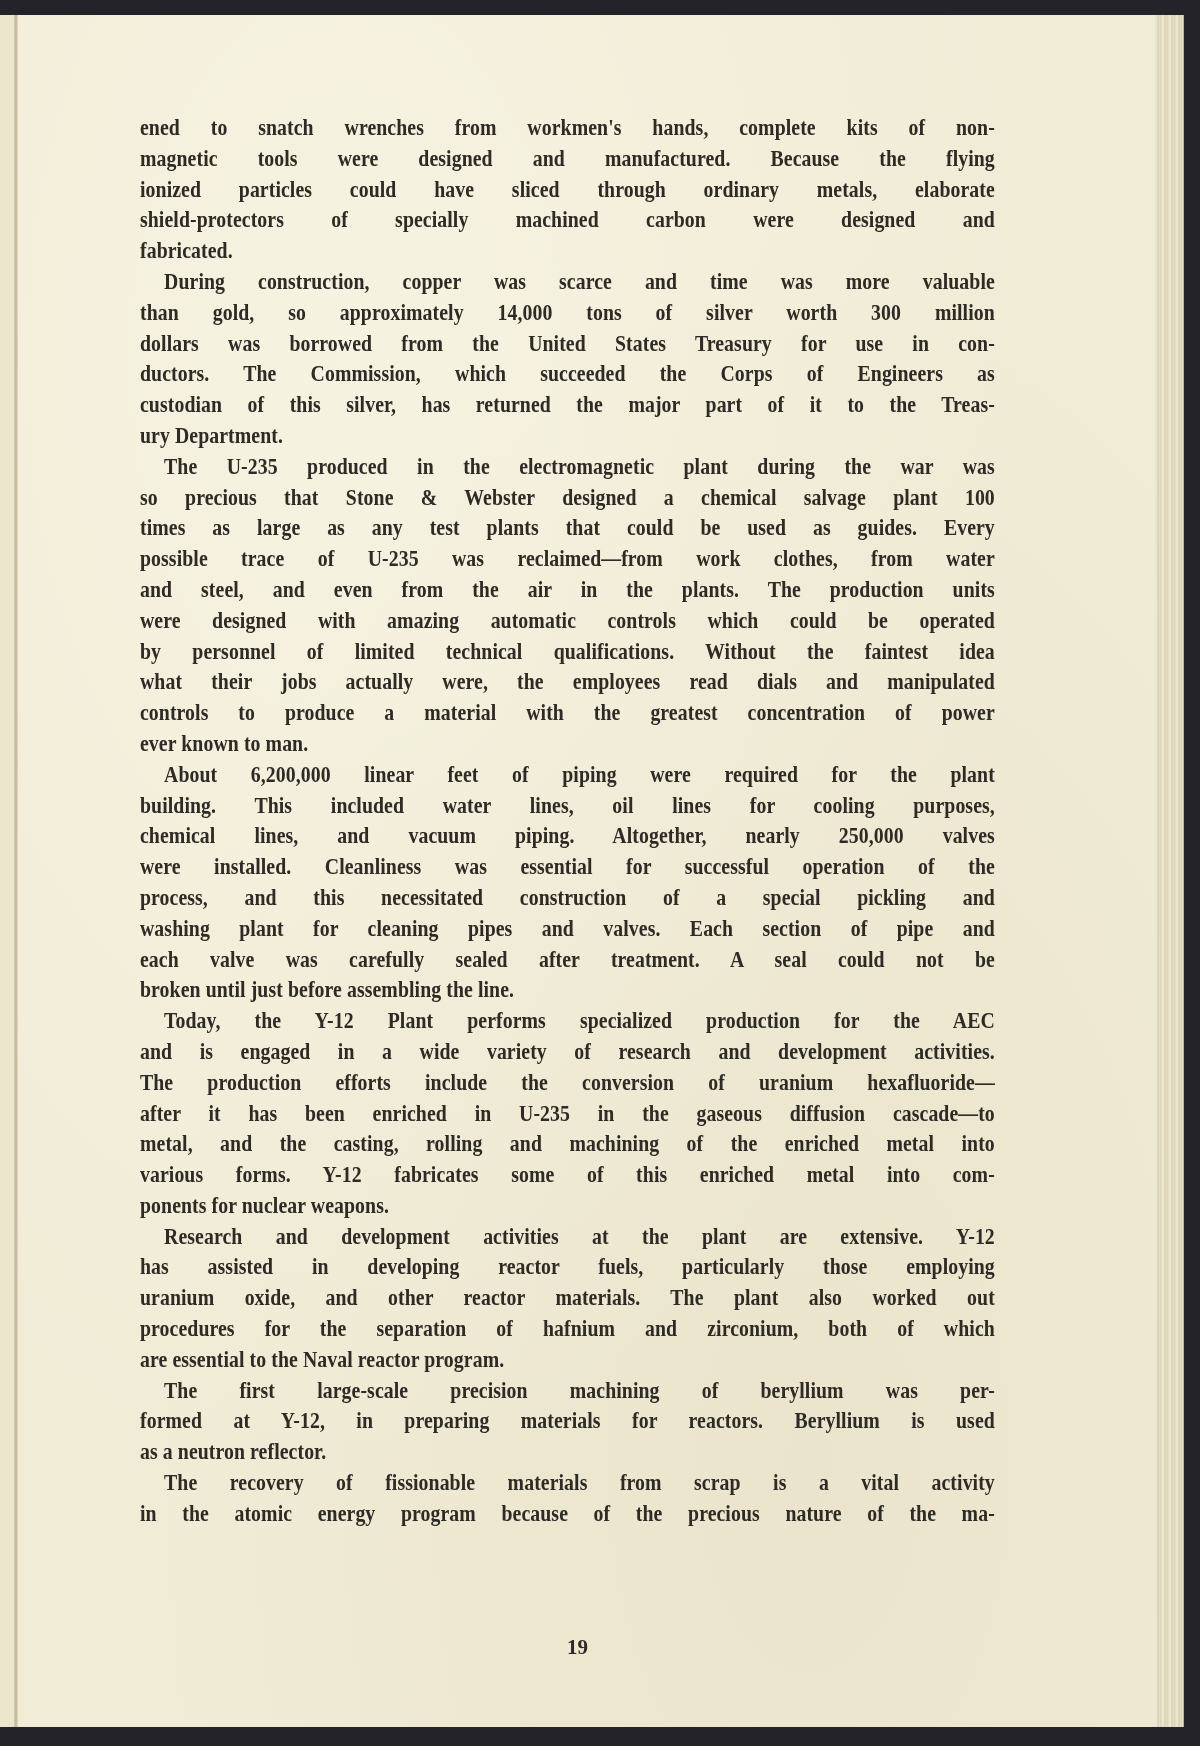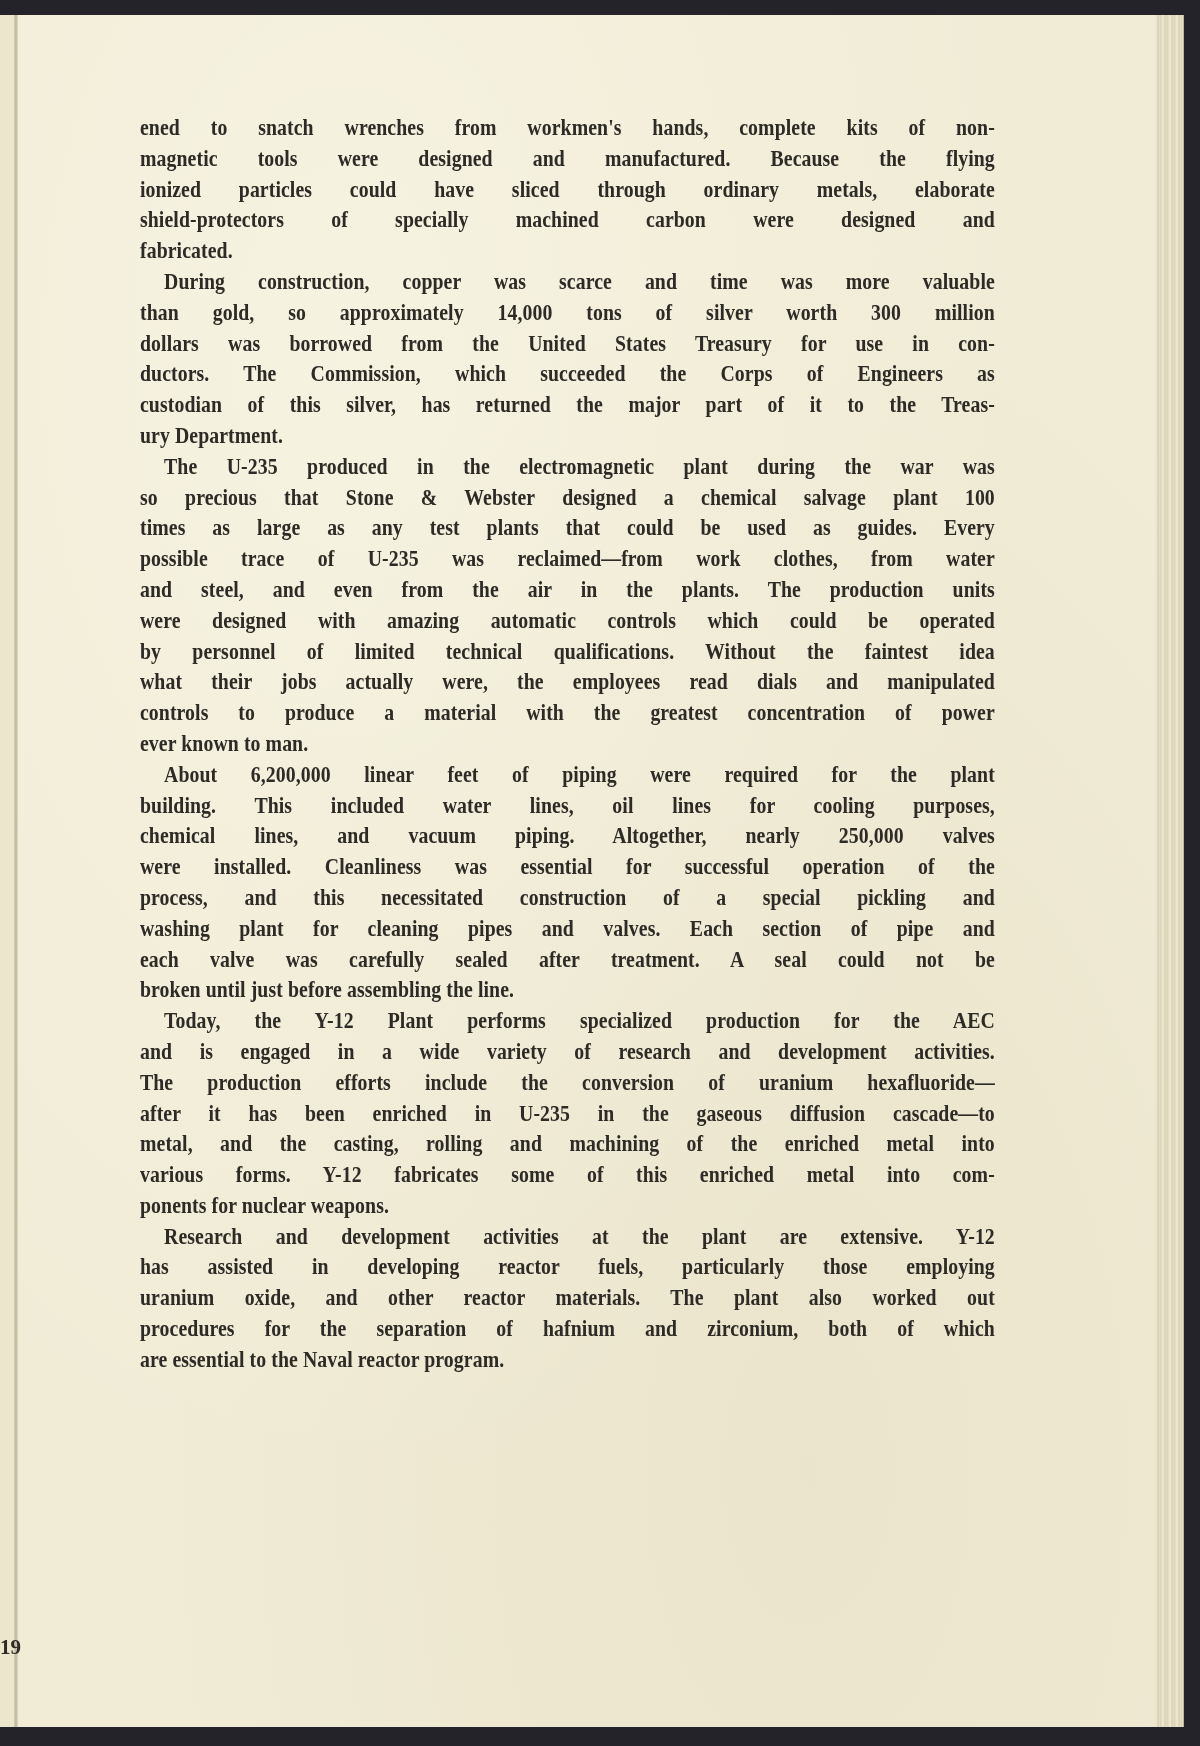--- a/index.html
+++ b/index.html
@@ -52,21 +52,21 @@
     transform: scaleX(0.86);
     transform-origin: left center;
     width: 994px;
   }
   .line.last { text-align-last: left; }
   .line.indent { padding-left: 28px; width: 966px; }
   .page-number {
     position: absolute;
     left: 0; width: 1155px;
     top: 1620px;
-    text-align: left;
+    text-align: center;
     font-size: 21px;
     font-weight: bold;
     color: #2e2b26;
   }
 </style>
 </head>
 <body>
 
 <div class="page">
   <div class="leftstrip"></div>
@@ -127,19 +127,28 @@
 
 
     <div>
       <span class="line indent">Research and development activities at the plant are extensive. Y-12</span>
       <span class="line">has assisted in developing reactor fuels, particularly those employing</span>
       <span class="line">uranium oxide, and other reactor materials. The plant also worked out</span>
       <span class="line">procedures for the separation of hafnium and zirconium, both of which</span>
       <span class="line last">are essential to the Naval reactor program.</span>
     </div>
 
+    <div>
+      <span class="line indent">The first large-scale precision machining of beryllium was per-</span>
+      <span class="line">formed at Y-12, in preparing materials for reactors. Beryllium is used</span>
+      <span class="line last">as a neutron reflector.</span>
+    </div>
 
+    <div>
+      <span class="line indent">The recovery of fissionable materials from scrap is a vital activity</span>
+      <span class="line">in the atomic energy program because of the precious nature of the ma-</span>
+    </div>
   </div>
 
   <div class="page-number">19</div>
 </div>
 
 <div class="edges"></div>
 
 </body></html>

